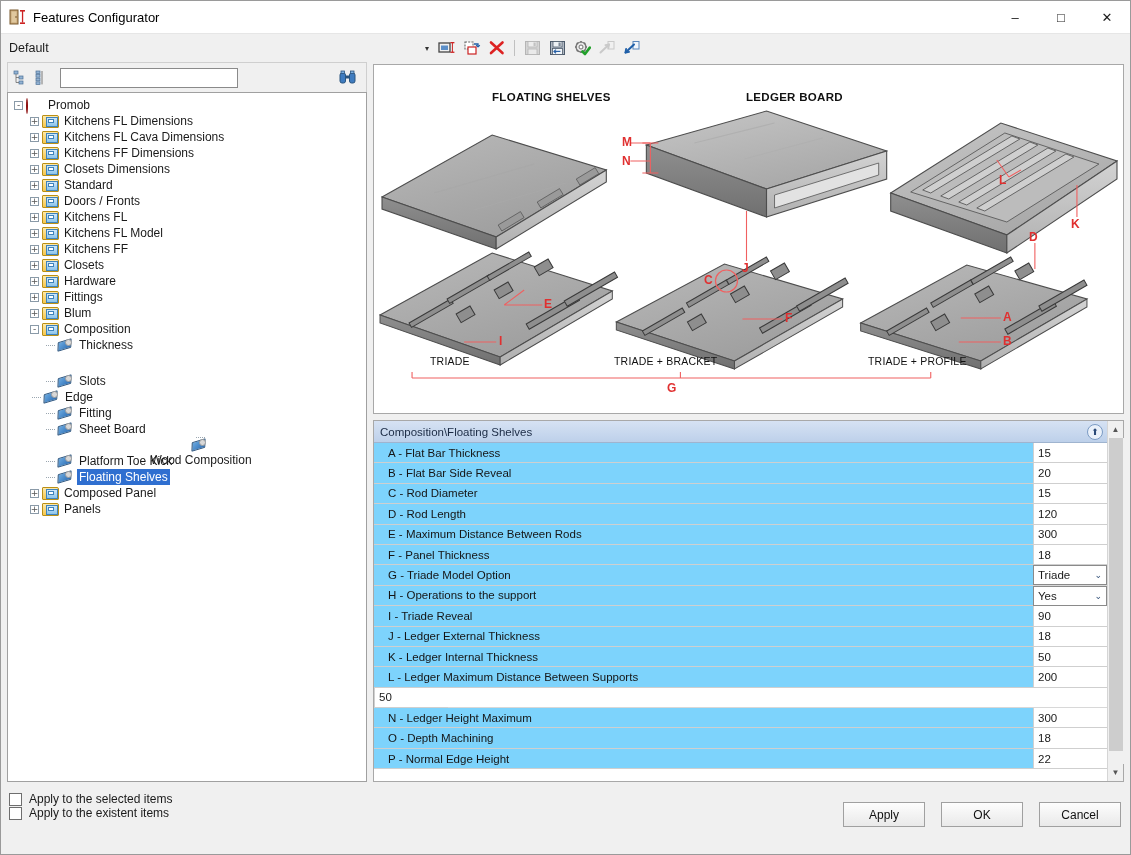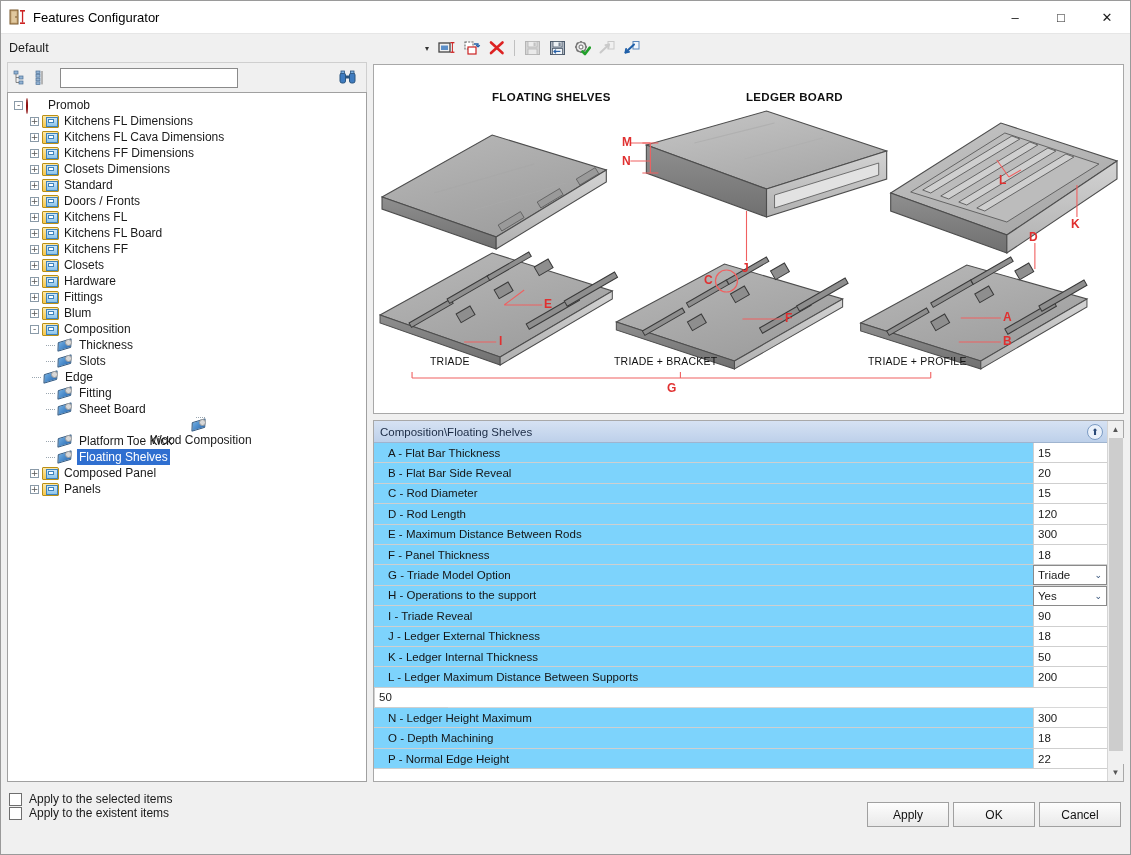--- a/index.html
+++ b/index.html
@@ -236,21 +236,21 @@
   
   .bottom {
     height:72px; min-height:72px;
     display:flex; align-items:flex-start;
     padding:10px 8px 0 8px;
     position:relative;
   }
   .checks { display:flex; flex-direction:column; }
   .chkrow { display:flex; align-items:center; gap:7px; font-size:12px; }
   .chk { width:13px;height:13px;border:1px solid #6e6e6e;background:#fff; flex:0 0 auto;}
-  .btnrow { position:absolute; right:9px; top:20px; display:flex; gap:4px; }
+  .btnrow { position:absolute; right:9px; top:20px; display:flex; gap:16px; }
   .btn {
     width:82px;height:25px;
     background:linear-gradient(#fdfdfd,#e9e9e9);
     border:1px solid #a0a0a0;
     font-family:"Liberation Sans", sans-serif;
     font-size:12px; color:#111;
     display:flex;align-items:center;justify-content:center;
   }
 </style>
 </head>
@@ -437,21 +437,21 @@
             <span class="tlabel">Doors / Fronts</span>
           </div>
           <div class="tnode" style="padding-left: 22px;">
             <span class="tbox">+</span>
             <span class="ticon"><span class="folder"><i></i></span></span>
             <span class="tlabel">Kitchens FL</span>
           </div>
           <div class="tnode" style="padding-left: 22px;">
             <span class="tbox">+</span>
             <span class="ticon"><span class="folder"><i></i></span></span>
-            <span class="tlabel">Kitchens FL Board</span>
+            <span class="tlabel">Kitchens FL Model</span>
           </div>
           <div class="tnode" style="padding-left: 22px;">
             <span class="tbox">+</span>
             <span class="ticon"><span class="folder"><i></i></span></span>
             <span class="tlabel">Kitchens FF</span>
           </div>
           <div class="tnode" style="padding-left: 22px;">
             <span class="tbox">+</span>
             <span class="ticon"><span class="folder"><i></i></span></span>
             <span class="tlabel">Closets</span>
@@ -474,21 +474,21 @@
           <div class="tnode" style="padding-left: 22px;">
             <span class="tbox">-</span>
             <span class="ticon"><span class="folder"><i></i></span></span>
             <span class="tlabel">Composition</span>
           </div>
           <div class="tnode" style="padding-left: 38px;">
             <span class="dots"></span>
             <span class="ticon"><span class="tag"></span></span>
             <span class="tlabel">Thickness</span>
           </div>
-          <div class="tnode" style="padding-left: 38px;">
+          <div class="tnode" style="padding-left: 38px; margin-top: 20px;">
             <span class="dots"></span>
             <span class="ticon"><span class="tag"></span></span>
             <span class="tlabel">Slots</span>
           </div>
           <div class="tnode" style="padding-left: 24px;">
             <span class="dots"></span>
             <span class="ticon"><span class="tag"></span></span>
             <span class="tlabel">Edge</span>
           </div>
           <div class="tnode" style="padding-left: 38px;">

